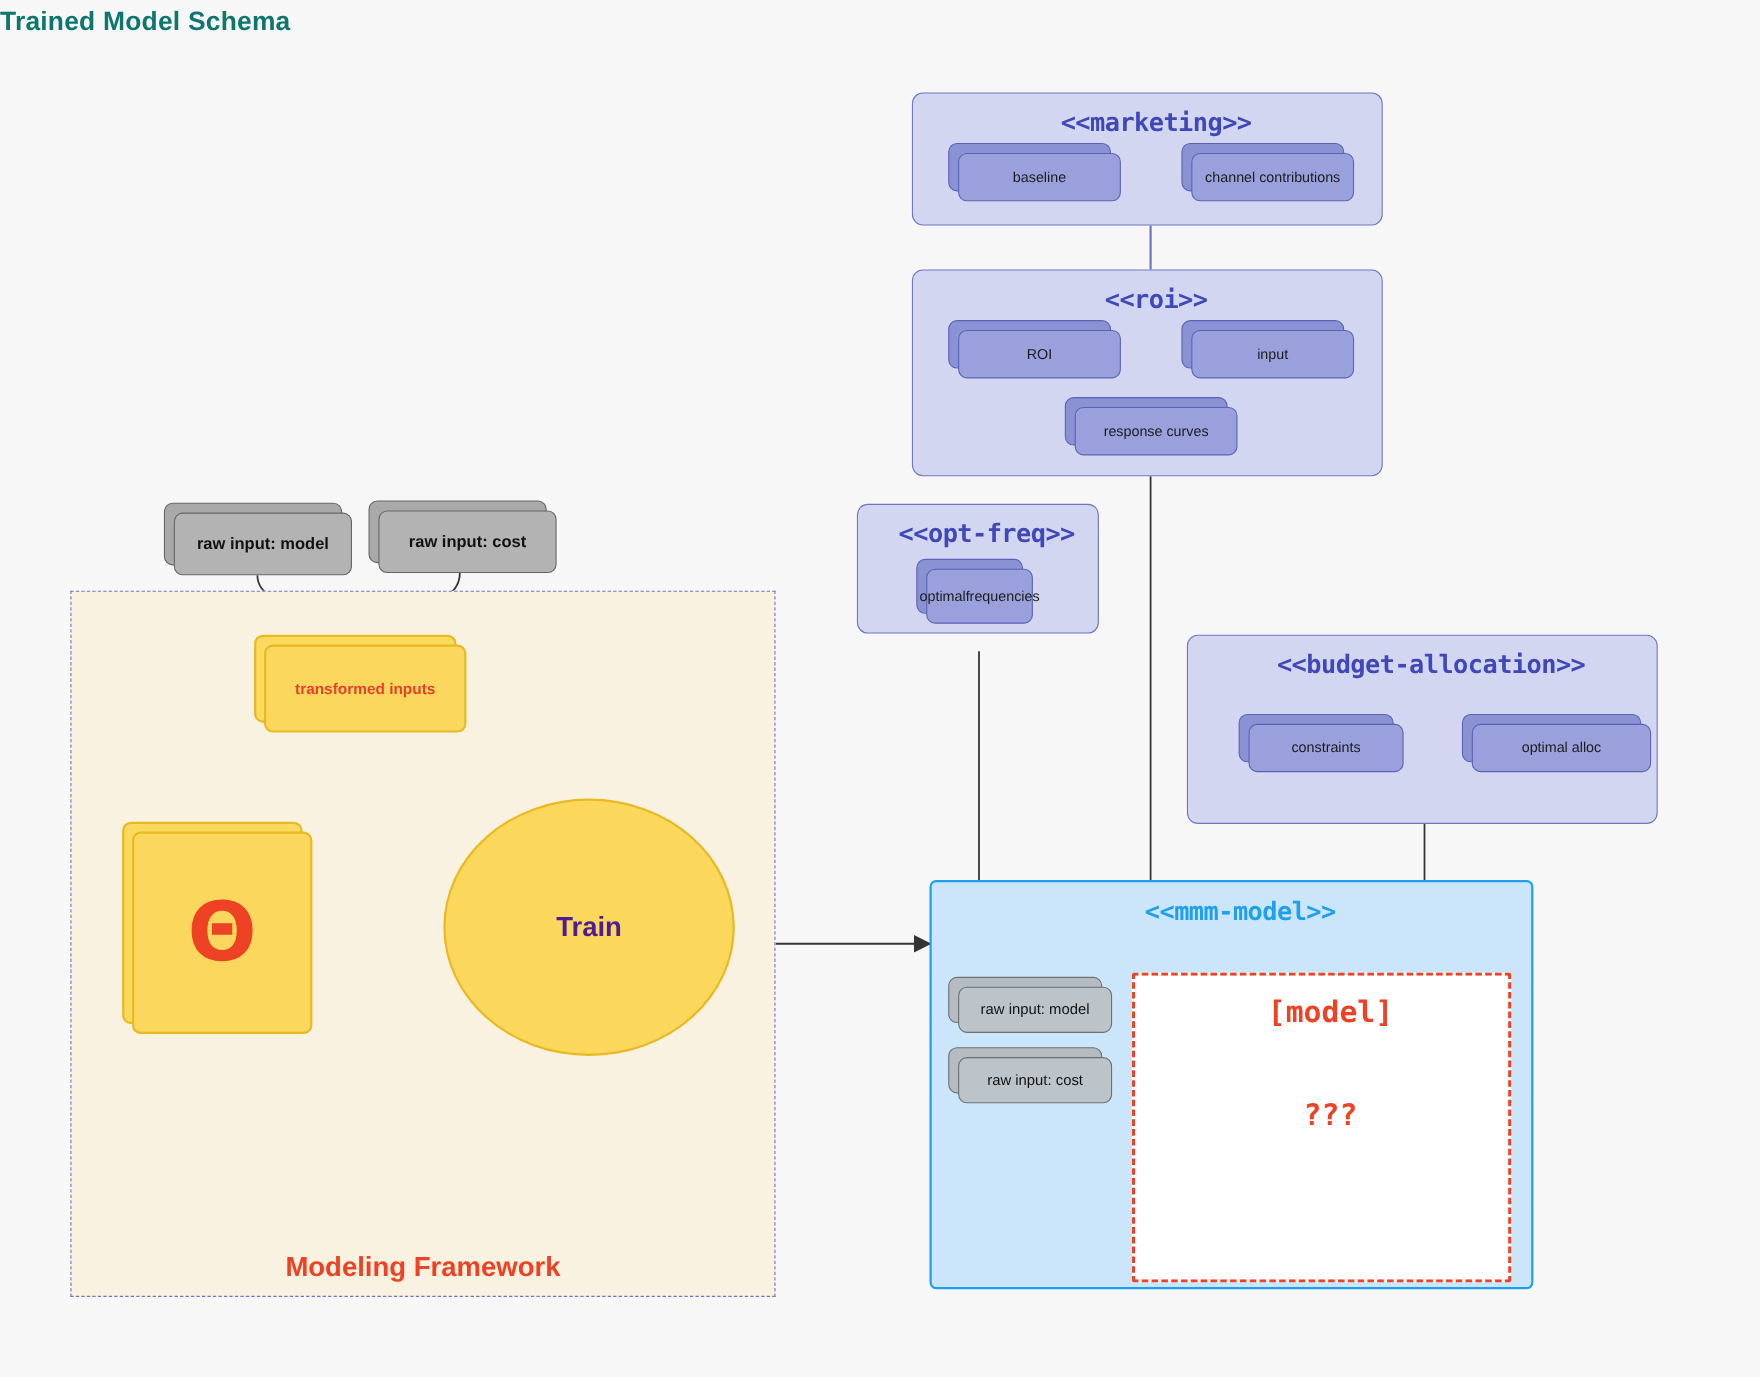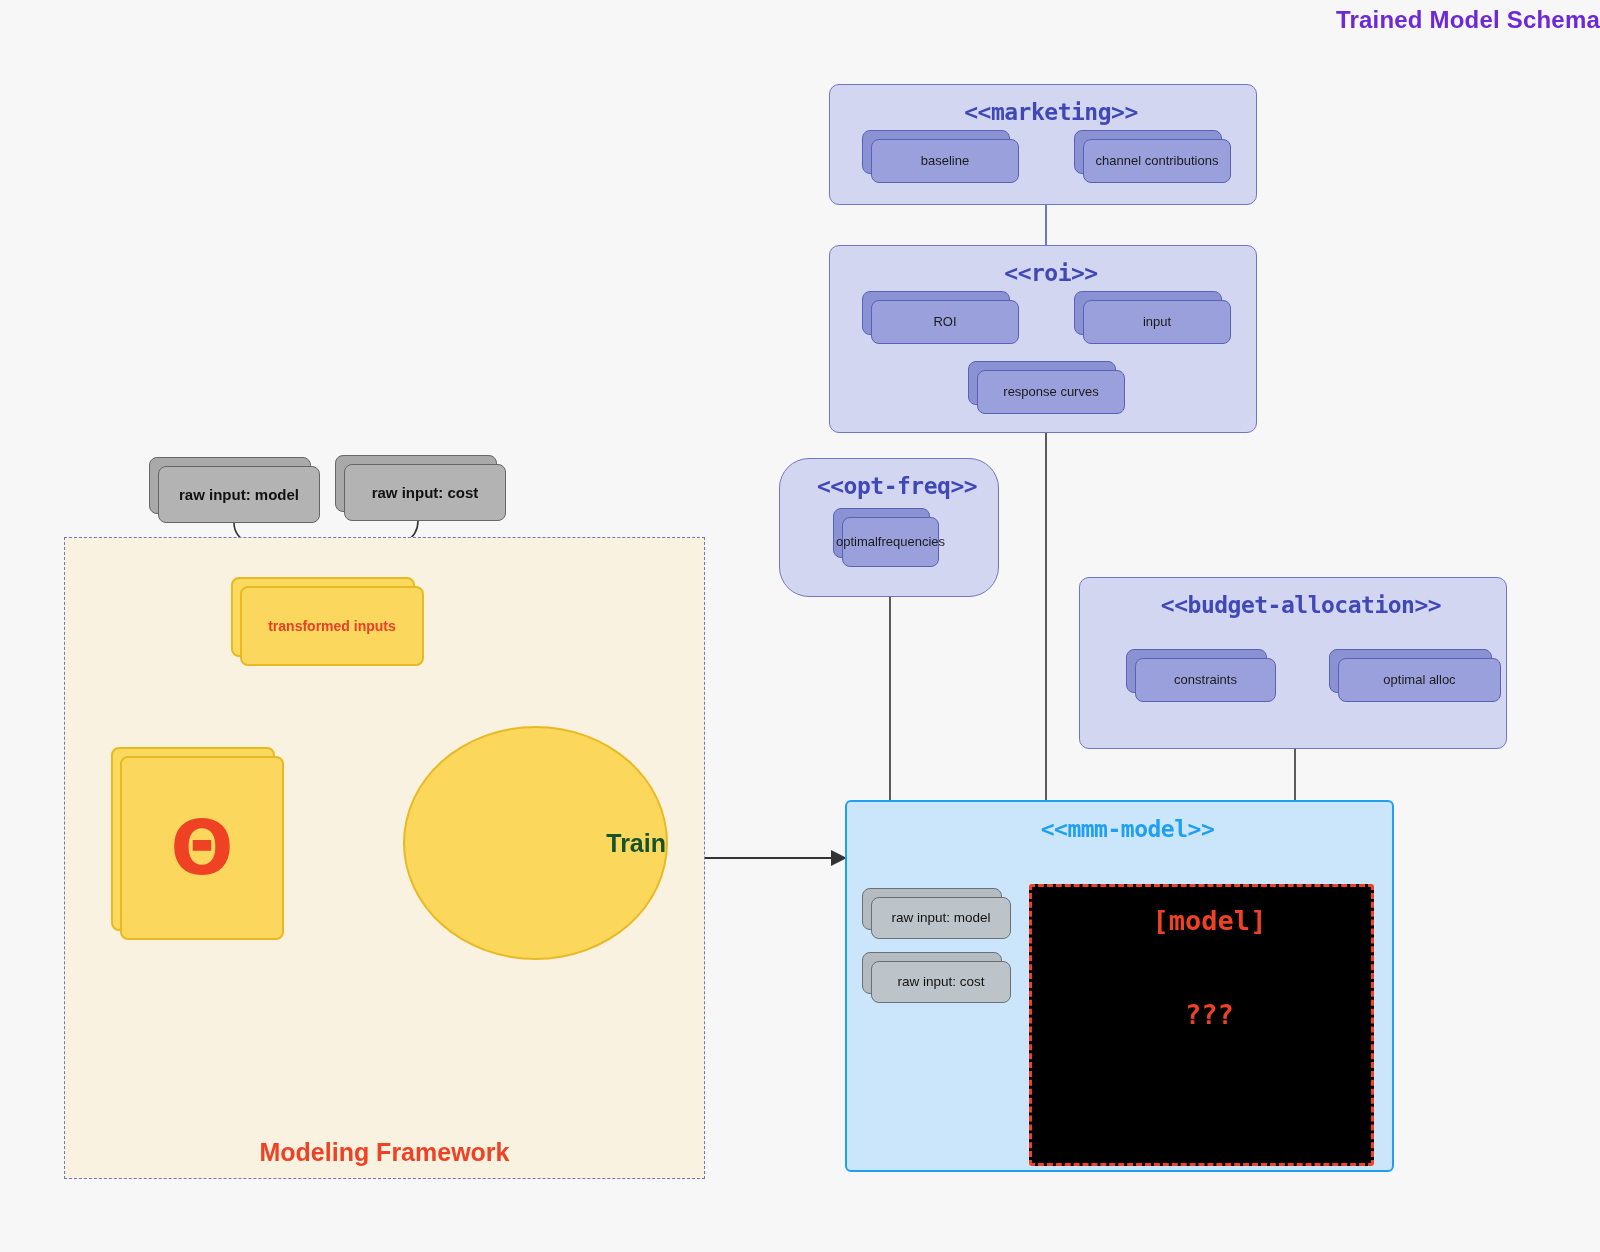--- a/index.html
+++ b/index.html
@@ -9,21 +9,21 @@
     background:#f7f7f7;
     font-family:"Liberation Sans", sans-serif;
     position:relative;
     overflow:hidden;
   }
   #canvas { position:absolute; inset:0; }
 
   
   .page-title{
     position:absolute; left:0; top:6px; width:1600px;
-    text-align:right; font-size:24px; font-weight:bold; color:#6d28d9;
+    text-align:left; font-size:24px; font-weight:bold; color:#0f766e;
     letter-spacing:.2px;
   }
 
   
   .stack { position:absolute; }
   .stack .back {
     position:absolute; left:-9px; top:-9px; width:100%; height:100%;
     border-radius:8px;
   }
   .stack .front{
@@ -70,34 +70,34 @@
   }
   .frame-label{
     position:absolute; width:100%; text-align:center;
     color:#ef4123; font-weight:bold; font-size:25px;
   }
 
   
   .ellipse{
     position:absolute; border-radius:50%;
     background:#fbd75b; border:2px solid #e8b923;
-    display:flex; align-items:center; justify-content:flex-end;
-    color:#14532d; font-weight:bold; font-size:25px;
+    display:flex; align-items:center; justify-content:center;
+    color:#4c1d95; font-weight:bold; font-size:25px;
   }
 
   
   .theta-glyph{
     color:#ef4123; font-size:74px; font-weight:bold; line-height:1;
     font-family:"DejaVu Sans", sans-serif;
   }
 
   
   .model-box{
     position:absolute;
-    background:#000000; border:3px dashed #ef4123; border-radius:3px;
+    background:#ffffff; border:3px dashed #ef4123; border-radius:3px;
   }
   .model-title{
     position:absolute; left:0; width:100%; text-align:center;
     font-family:"DejaVu Sans Mono", monospace; font-weight:bold;
     color:#ef4123; font-size:27px;
   }
   .model-q{
     position:absolute; left:0; width:100%; text-align:center;
     font-family:"DejaVu Sans Mono", monospace; font-weight:bold;
     color:#ef4123; font-size:27px;
@@ -175,21 +175,21 @@
     <div class="stack card-purple" style="left:253px; top:54px; width:148px; height:44px;">
       <div class="back"></div>
       <div class="front">input</div>
     </div>
     <div class="stack card-purple" style="left:147px; top:124px; width:148px; height:44px;">
       <div class="back"></div>
       <div class="front">response curves</div>
     </div>
   </div>
 
-  <div class="pkg" style="left:779px; top:458px; width:220px; height:139px;border-radius:30px;">
+  <div class="pkg" style="left:779px; top:458px; width:220px; height:118px;">
     <div class="pkg-title mono">&lt;&lt;opt-freq&gt;&gt;</div>
     <div class="stack card-purple" style="left:62px; top:58px; width:97px; height:50px;">
       <div class="back"></div>
       <div class="front" style="flex-direction:row;">
         <span>optimal</span>
         <span>frequencies</span>
       </div>
     </div>
   </div>
 

